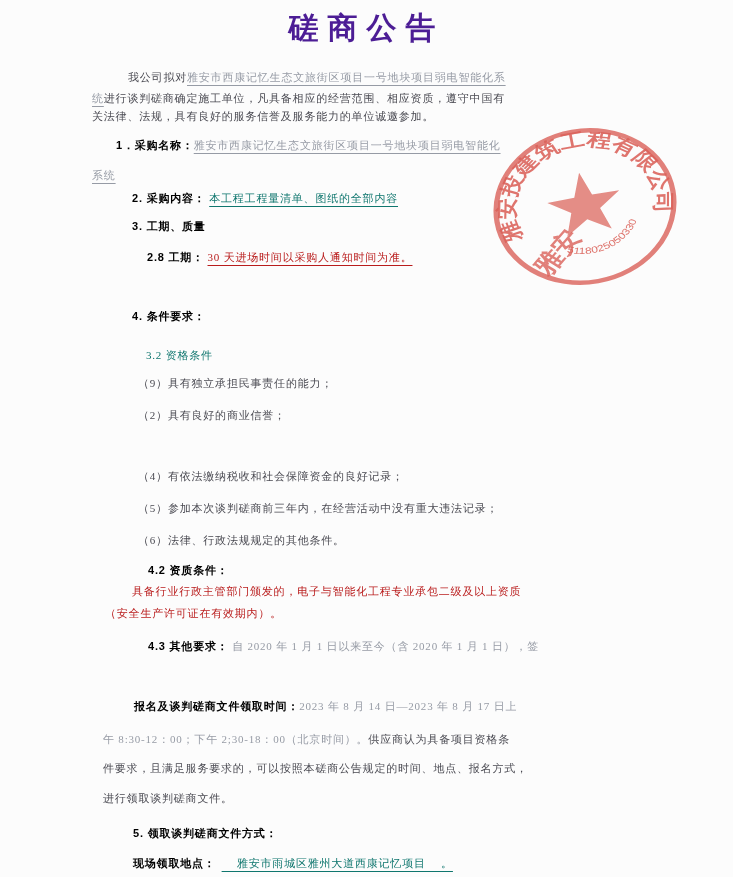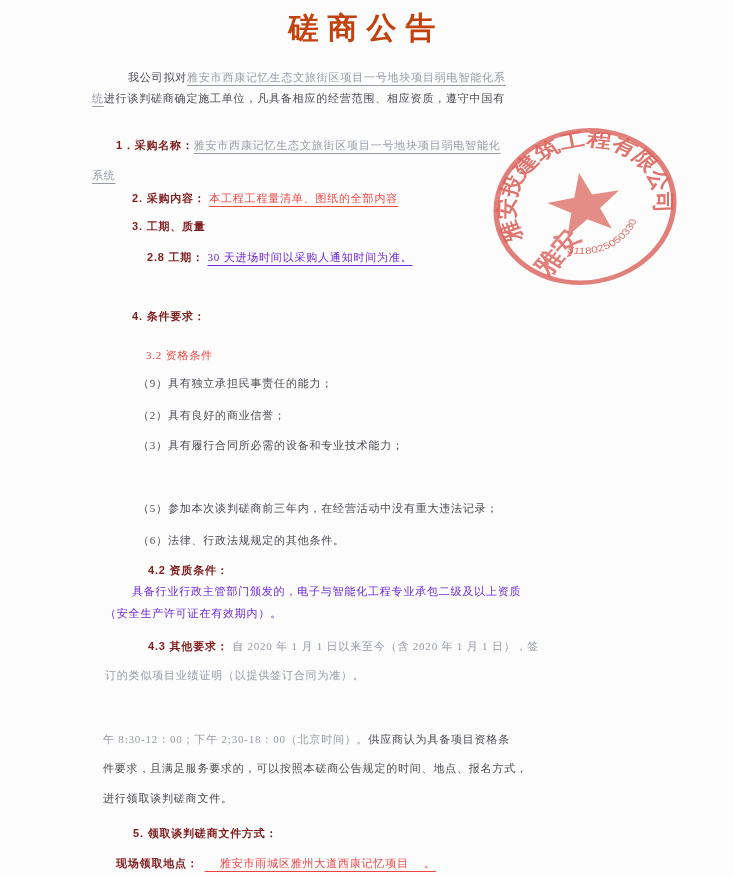--- a/index.html
+++ b/index.html
@@ -5,54 +5,57 @@
   html,body { margin:0; padding:0; background:#e9e9e9; }
   .page {
     position:relative; width:733px; height:877px; margin:0 auto;
     background:#fcfcfc;
     font-family:"Liberation Serif","DejaVu Serif",serif;
     color:#4a4a52; overflow:hidden;
   }
   .title {
     position:absolute; top:8px; left:0; width:100%; margin:0;
     text-align:center; font-size:30px; font-weight:700;
-    letter-spacing:9px; color:#c2410c;
+    letter-spacing:9px; color:#4c1d95;
   }
   .line {
     position:absolute; font-size:11px; line-height:19px;
     letter-spacing:0.8px; white-space:nowrap;
   }
   .lbl {
-    font-weight:700; color:#7f1d1d;
+    font-weight:700; color:#000000;
     font-family:"Liberation Sans","DejaVu Sans",sans-serif;
   }
   .u  { text-decoration:underline; text-underline-offset:4px; text-decoration-thickness:1px; }
   .gray { color:#969ba5; }
-  .mid  { color:#6d28d9; }
-  .dk   { color:#ef4444; }
+  .mid  { color:#b91c1c; }
+  .dk   { color:#0f766e; }
   .padR { padding-right:12px; }
   .padBoth { padding-left:6px; padding-right:10px; }
   .stamp {
     position:absolute; left:489px; top:125px; width:192px; height:163px;
     transform:rotate(-10deg); opacity:0.85; mix-blend-mode:multiply;
     pointer-events:none;
   }
 </style>
 </head>
 <body>
 
 <div class="page">
 
   <h1 class="title">磋商公告</h1>
 
   <div class="line" style="top:68px;left:128px">
     <span>我公司拟对</span><span class="u gray">雅安市西康记忆生态文旅街区项目一号地块项目弱电智能化系</span>
   </div>
   <div class="line" style="top:89px;left:92px">
     <span class="u gray">统</span><span>进行谈判磋商确定施工单位，凡具备相应的经营范围、相应资质，遵守中国有</span>
+  </div>
+  <div class="line" style="top:107px;left:92px">
+    <span>关法律、法规，具有良好的服务信誉及服务能力的单位诚邀参加。</span>
   </div>
 
   <div class="line" style="top:136px;left:116px">
     <span class="lbl">1．采购名称：</span><span class="u gray">雅安市西康记忆生态文旅街区项目一号地块项目弱电智能化</span>
   </div>
   <div class="line" style="top:166px;left:92px">
     <span class="u gray">系统</span>
   </div>
 
   <div class="line" style="top:189px;left:132px">
@@ -68,55 +71,55 @@
 
   <div class="line" style="top:307px;left:132px">
     <span class="lbl">4. 条件要求：</span>
   </div>
   <div class="line" style="top:346px;left:146px">
     <span class="dk">3.2 资格条件</span>
   </div>
 
   <div class="line" style="top:374px;left:138px"><span>（9）具有独立承担民事责任的能力；</span></div>
   <div class="line" style="top:406px;left:138px"><span>（2）具有良好的商业信誉；</span></div>
-  <div class="line" style="top:436px;left:138px"><span>（3）具有履行合同所必需的设备和专业技术能力；</span></div>
+  <div class="line" style="top:467px;left:138px"><span>（4）有依法缴纳税收和社会保障资金的良好记录；</span></div>
   <div class="line" style="top:499px;left:138px"><span>（5）参加本次谈判磋商前三年内，在经营活动中没有重大违法记录；</span></div>
   <div class="line" style="top:531px;left:138px"><span>（6）法律、行政法规规定的其他条件。</span></div>
 
   <div class="line" style="top:561px;left:148px">
     <span class="lbl">4.2 资质条件：</span>
   </div>
   <div class="line" style="top:604px;left:105px">
     <span class="mid">（安全生产许可证在有效期内）。</span>
   </div>
   <div class="line" style="top:582px;left:132px">
     <span class="mid">具备行业行政主管部门颁发的，电子与智能化工程专业承包二级及以上资质</span>
   </div>
 
   <div class="line" style="top:637px;left:148px">
     <span class="lbl">4.3 其他要求：</span> <span class="gray">自 2020 年 1 月 1 日以来至今（含 2020 年 1 月 1 日），签</span>
   </div>
-  <div class="line" style="top:666px;left:105px">
-    <span class="gray">订的类似项目业绩证明（以提供签订合同为准）。</span>
+
+  <div class="line" style="top:697px;left:134px">
+    <span class="lbl">报名及谈判磋商文件领取时间：</span><span class="gray">2023 年 8 月 14 日—2023 年 8 月 17 日上</span>
   </div>
-
   <div class="line" style="top:730px;left:103px">
     <span class="gray">午 8:30-12：00；下午 2;30-18：00（北京时间）。</span><span>供应商认为具备项目资格条</span>
   </div>
   <div class="line" style="top:789px;left:103px">
     <span>进行领取谈判磋商文件。</span>
   </div>
   <div class="line" style="top:759px;left:103px">
     <span>件要求，且满足服务要求的，可以按照本磋商公告规定的时间、地点、报名方式，</span>
   </div>
 
   <div class="line" style="top:824px;left:133px">
     <span class="lbl">5.  领取谈判磋商文件方式：</span>
   </div>
-  <div class="line" style="top:854px;left:116px">
+  <div class="line" style="top:854px;left:133px">
     <span class="lbl">现场领取地点：</span><span class="u dk padBoth">　 雅安市雨城区雅州大道西康记忆项目　 。</span>
   </div>
 
   <svg class="stamp" viewBox="0 0 200 200" preserveAspectRatio="none">
     <circle cx="100" cy="100" r="93" fill="none" stroke="#d7463c" stroke-width="5.5" stroke-opacity="0.8"></circle>
     <path id="arcName" d="M 30.5,125.3 A 74,74 0 1 1 169.5,125.3" fill="none"></path>
     <path id="arcNum" d="M 72.8,151.2 A 58,58 0 0 0 151.2,127.2" fill="none"></path>
     <text font-size="23" font-weight="700" fill="#d7463c" fill-opacity="0.88" font-family="'Liberation Serif',serif">
       <textPath href="#arcName" startOffset="0" textLength="282" lengthAdjust="spacingAndGlyphs">雅安投建筑工程有限公司</textPath>
     </text>

